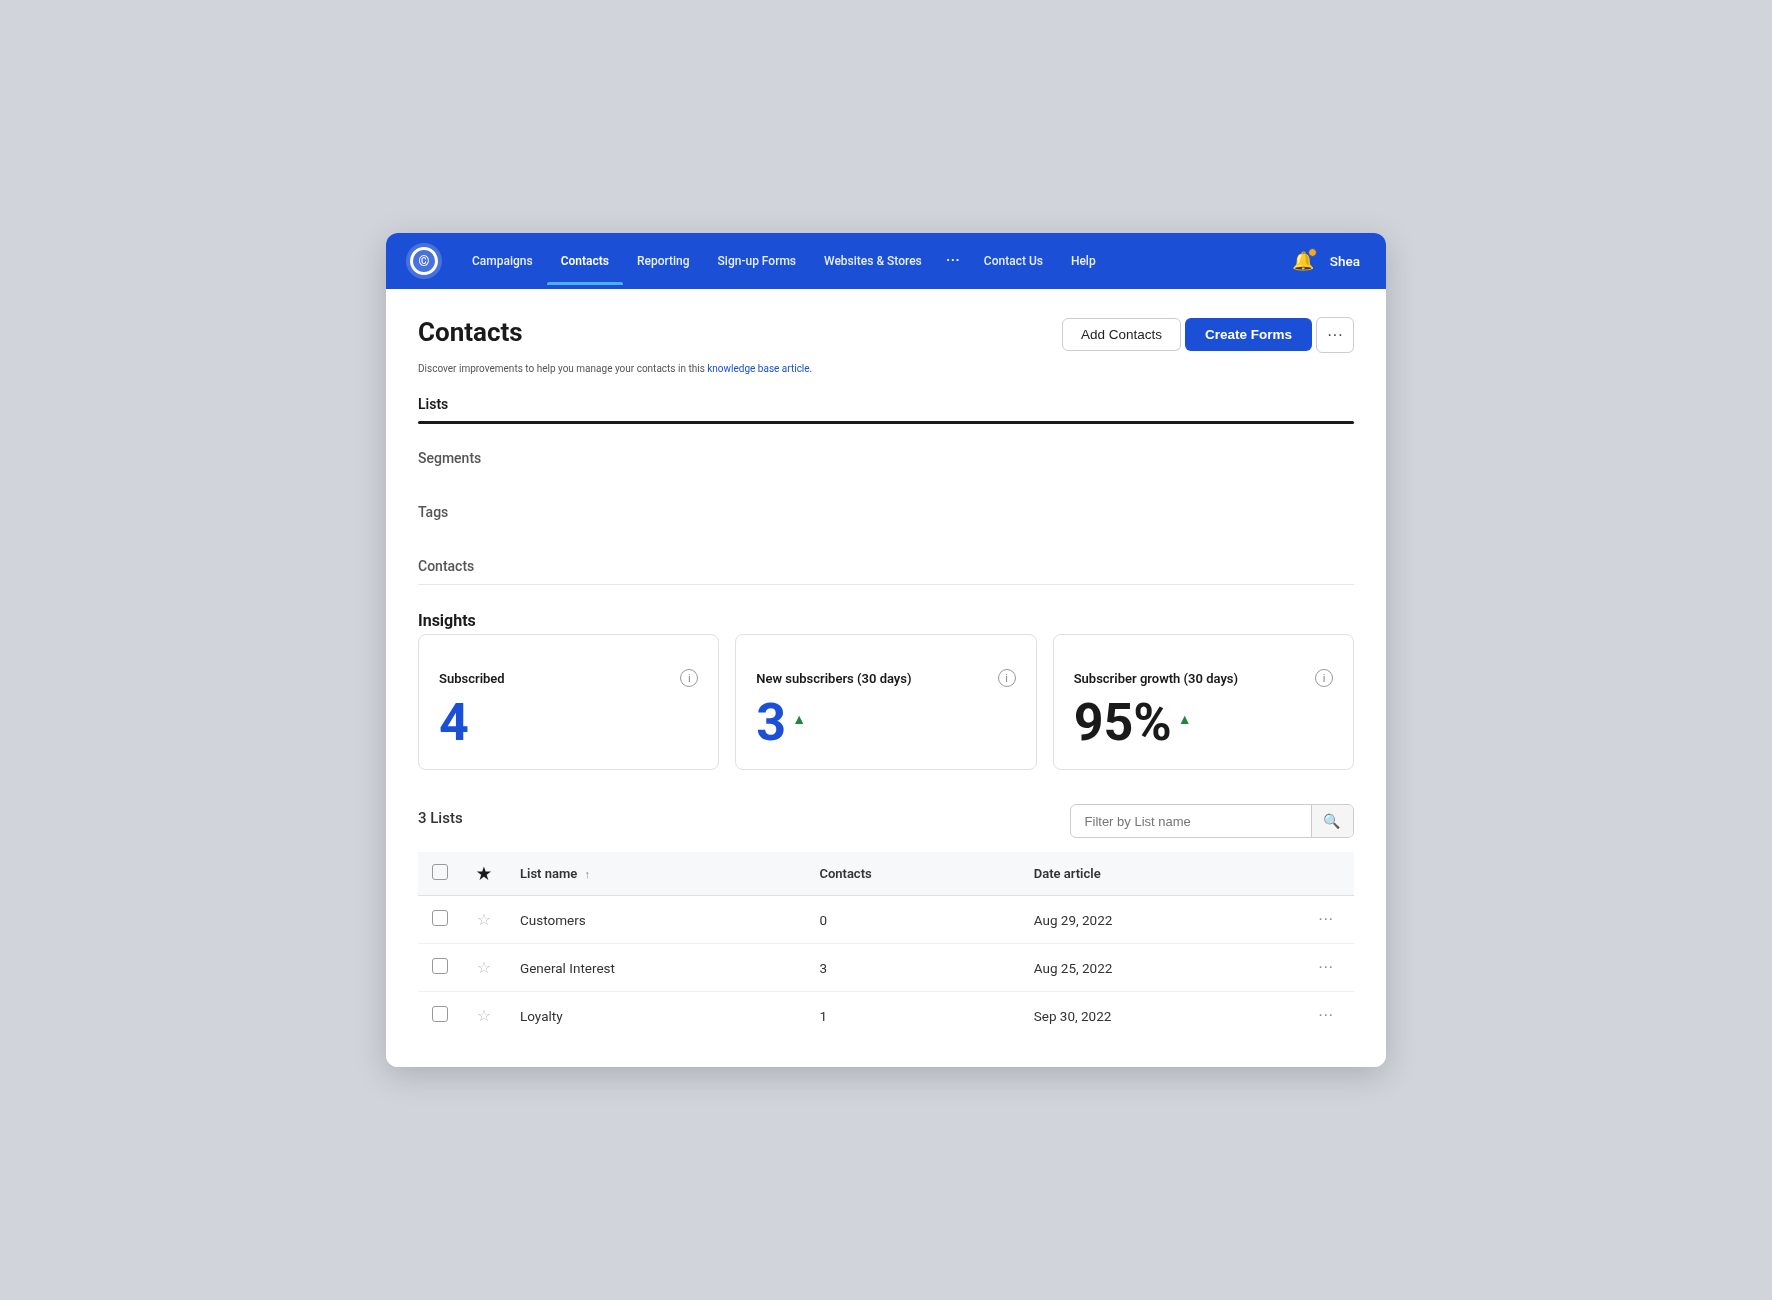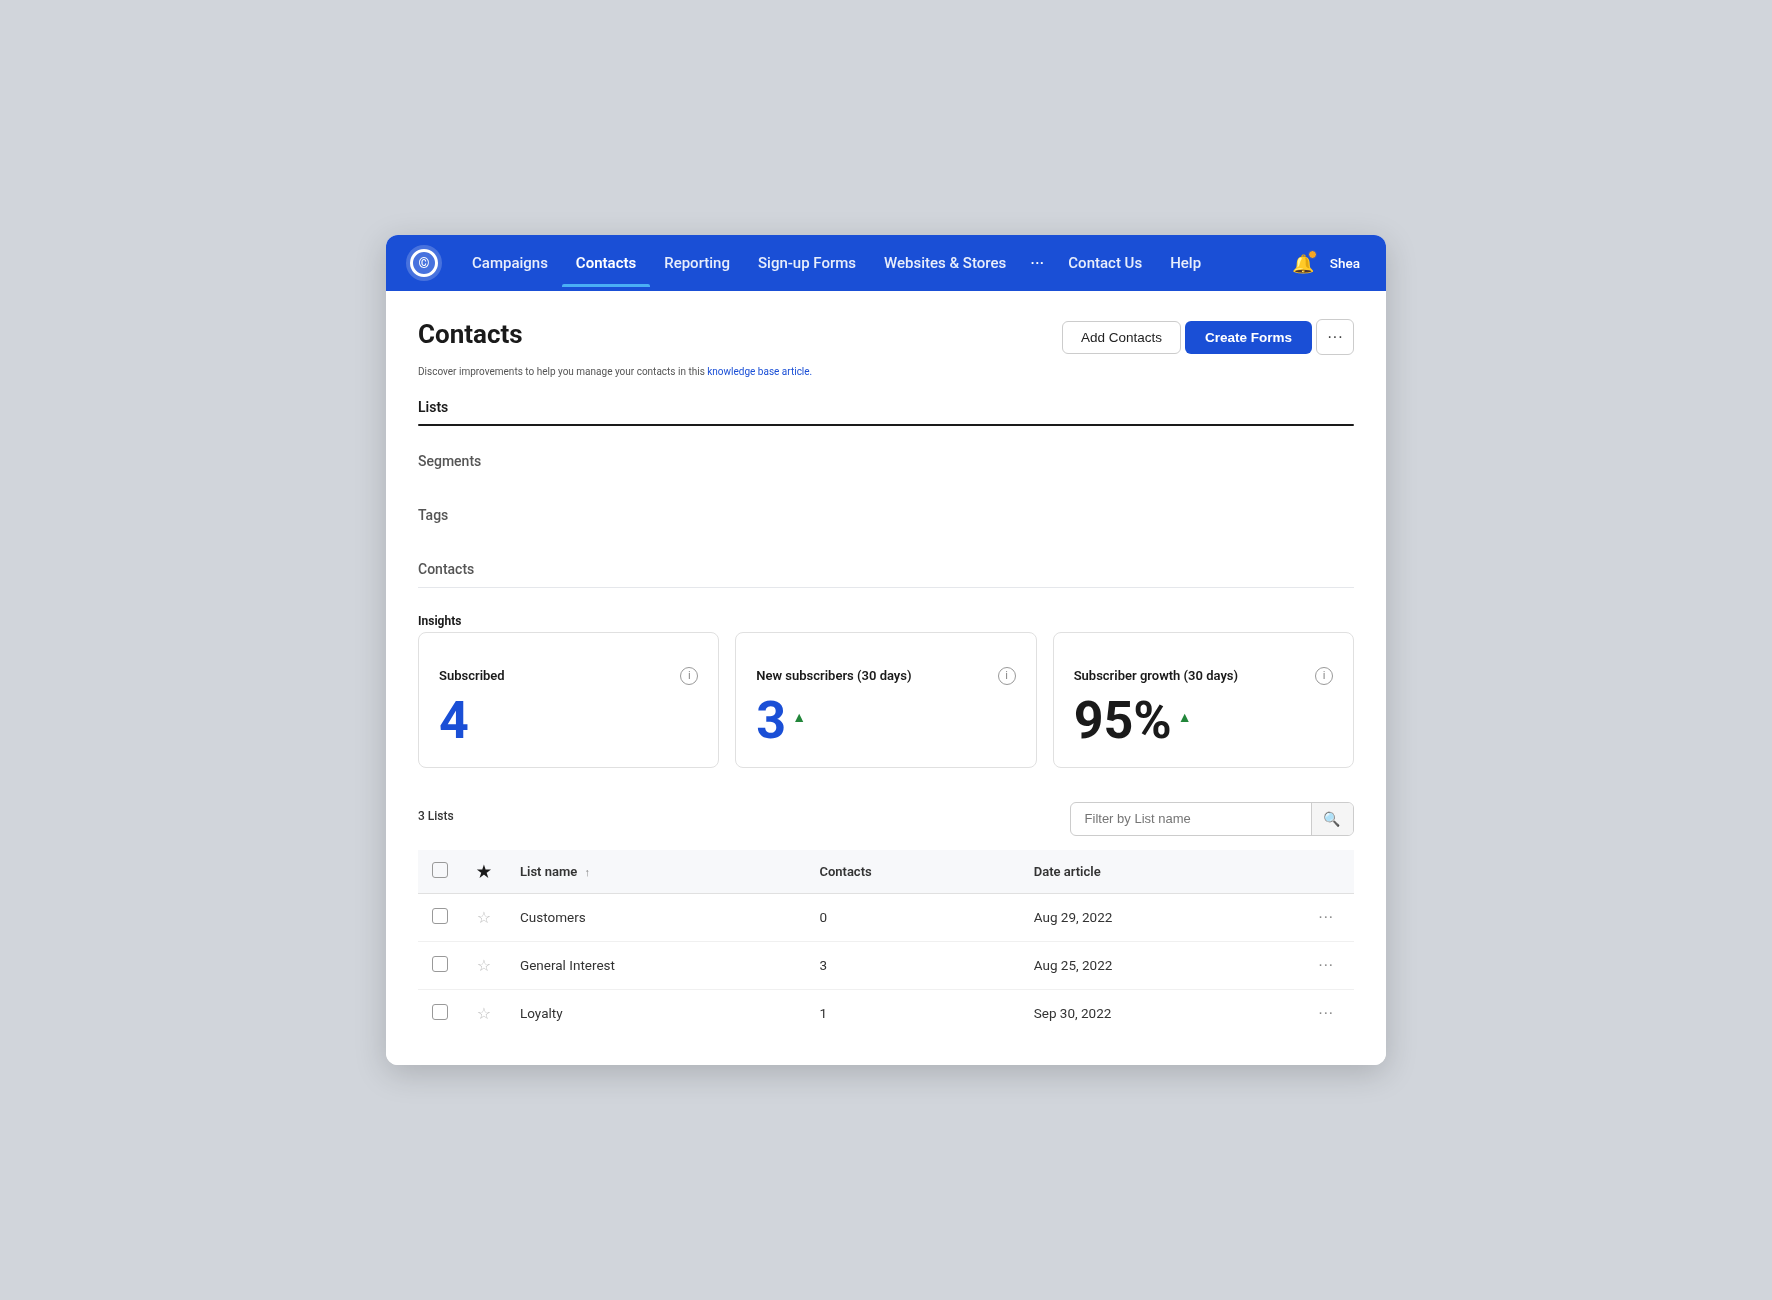--- a/index.html
+++ b/index.html
@@ -52,21 +52,21 @@
       font-size: 14px;
     }
     .nav-items {
       display: flex;
       align-items: center;
       flex: 1;
       gap: 0;
     }
     .nav-item {
       color: rgba(255,255,255,0.9);
-      font-size: 15px;
+      font-size: 12px;
       font-weight: 500;
       padding: 18px 14px;
       cursor: pointer;
       white-space: nowrap;
       position: relative;
       height: 48px;
       display: flex;
       align-items: center;
     }
     .nav-item.active {
@@ -214,21 +214,21 @@
       position: absolute;
       bottom: -1.5px;
       left: 0;
       right: 0;
       height: 2.5px;
       background: #1a1a1a;
       border-radius: 2px;
     }
     
     .insights-title {
-      font-size: 12px;
+      font-size: 16px;
       font-weight: 700;
       color: #1a1a1a;
       margin-bottom: 4px;
     }
     .insights-cards {
       display: flex;
       gap: 16px;
       margin-bottom: 28px;
     }
     .insight-card {
@@ -282,21 +282,21 @@
       top: -4px;
     }
     
     .lists-toolbar {
       display: flex;
       align-items: center;
       justify-content: space-between;
       margin-bottom: 14px;
     }
     .lists-count {
-      font-size: 12px;
+      font-size: 15px;
       color: #333;
       font-weight: 500;
     }
     .filter-container {
       display: flex;
       align-items: center;
       border: 1.5px solid #ccc;
       border-radius: 6px;
       overflow: hidden;
       background: #fff;

